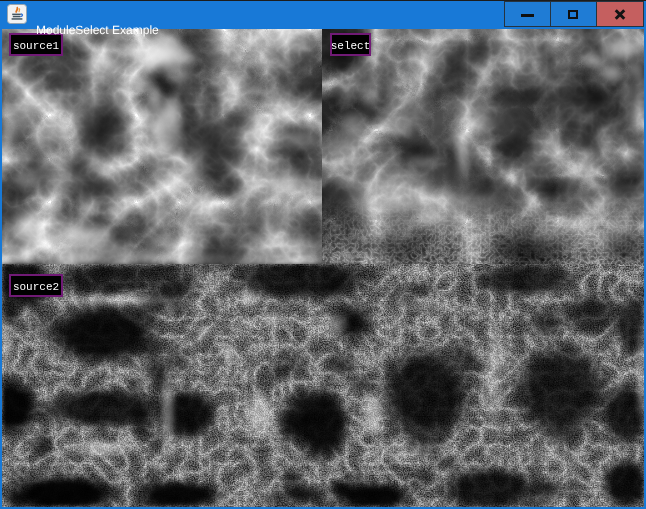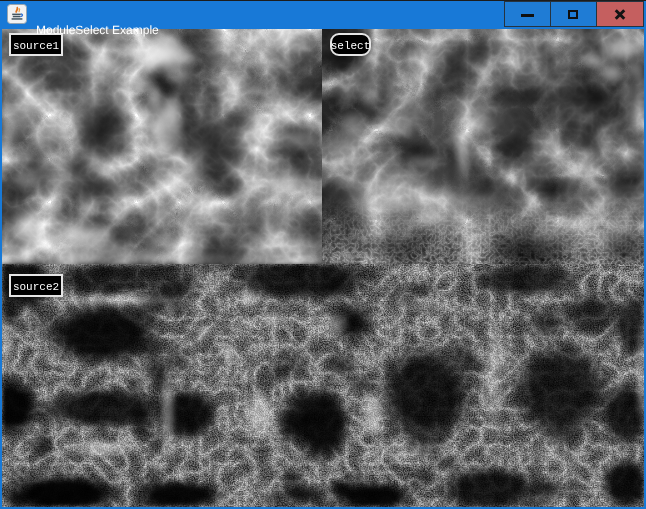--- a/index.html
+++ b/index.html
@@ -207,24 +207,24 @@
   radial-gradient(ellipse 22px 16px at 545px 225px, rgba(0,0,0,0.78) 0%, rgba(0,0,0,0.62) 35%, rgba(0,0,0,0) 85%),
   radial-gradient(ellipse 25px 10px at 535px 240px, rgba(0,0,0,0.5) 0%, rgba(0,0,0,0.40) 35%, rgba(0,0,0,0) 85%),
   radial-gradient(ellipse 34px 24px at 42px 62px, rgba(0,0,0,0.3) 0%, rgba(0,0,0,0.24) 35%, rgba(0,0,0,0) 85%),
   radial-gradient(ellipse 20px 18px at 45px 150px, rgba(0,0,0,0.35) 0%, rgba(0,0,0,0.28) 35%, rgba(0,0,0,0) 85%),
   radial-gradient(ellipse 30px 22px at 30px 30px, rgba(0,0,0,0.8) 0%, rgba(0,0,0,0.64) 35%, rgba(0,0,0,0) 85%),
   radial-gradient(ellipse 15px 15px at 8px 50px, rgba(0,0,0,0.5) 0%, rgba(0,0,0,0.40) 35%, rgba(0,0,0,0) 85%),
   radial-gradient(ellipse 22px 12px at 35px 8px, rgba(0,0,0,0.45) 0%, rgba(0,0,0,0.36) 35%, rgba(0,0,0,0) 85%),
   radial-gradient(ellipse 20px 15px at 20px 215px, rgba(0,0,0,0.4) 0%, rgba(0,0,0,0.32) 35%, rgba(0,0,0,0) 85%),
   radial-gradient(ellipse 20px 12px at 150px 220px, rgba(0,0,0,0.4) 0%, rgba(0,0,0,0.32) 35%, rgba(0,0,0,0) 85%),
   radial-gradient(ellipse 180px 10px at 160px 3px, rgba(0,0,0,0.5) 0%, rgba(0,0,0,0.40) 30%, rgba(0,0,0,0) 80%);}
-  .lbl{position:absolute;background:#000;border:2px solid #e5e5e5;color:#fff;
+  .lbl{position:absolute;background:#000;border:2px solid #701a75;color:#fff;
        box-sizing:border-box;height:23px;z-index:5;}
   #l1{left:7px;top:4px;width:54px;}
-  #l2{left:328px;top:4px;width:41px;border-radius:9px;}
+  #l2{left:328px;top:4px;width:41px;}
   #l3{left:7px;top:245px;width:54px;text-decoration:underline;}
 </style>
 </head>
 <body>
   <div id="topline"></div>
   <svg id="icon" viewBox="0 0 20 20">
     <rect x="0.5" y="0.5" width="19" height="19" rx="3" fill="#f2f2f2" stroke="#97a5b2"></rect>
     <path d="M9.6 8.6 C7.6 6.8 12.2 5.8 9.9 3.1" fill="none" stroke="#e0731c" stroke-width="1.8"></path>
     <path d="M12.4 8 C11 6.9 13.8 5.9 12.2 4.3" fill="none" stroke="#ef9c3a" stroke-width="1.2"></path>
     <rect x="5.2" y="9.6" width="8.6" height="1.5" fill="#44555f"></rect>

